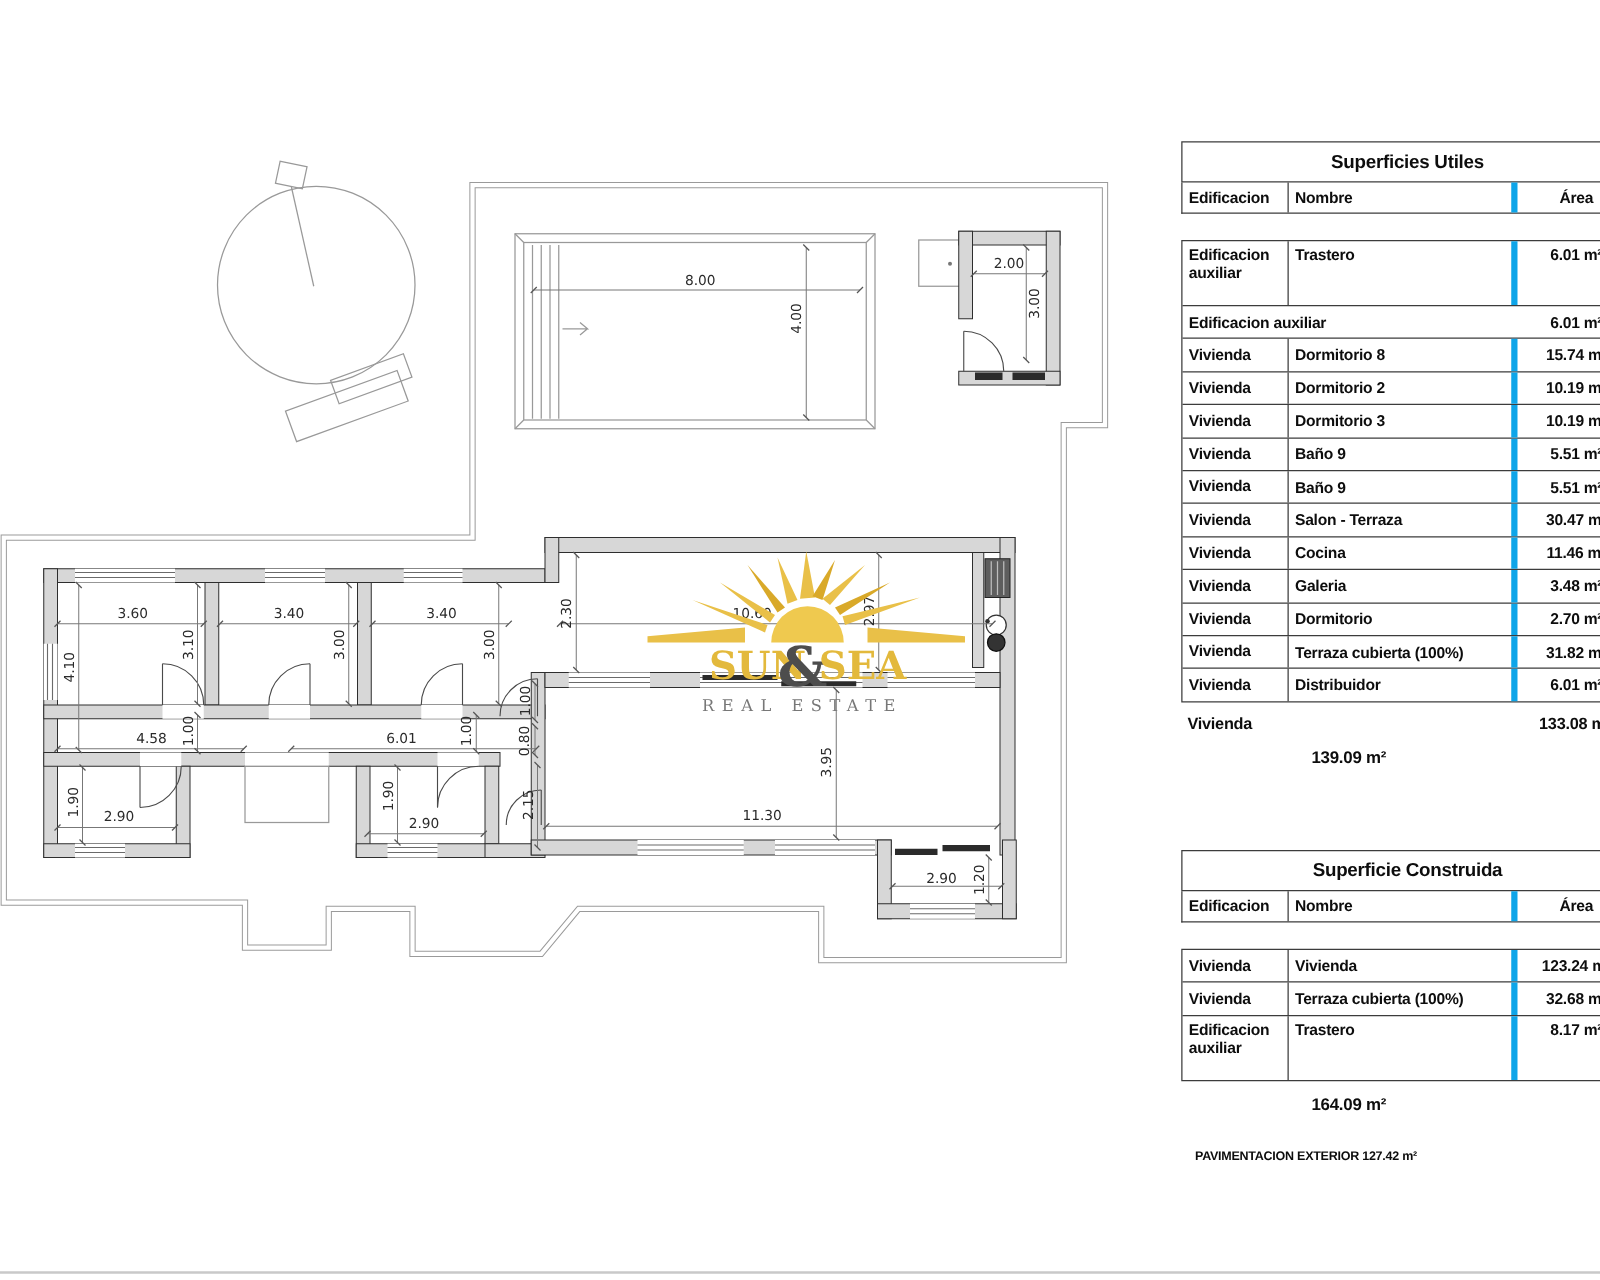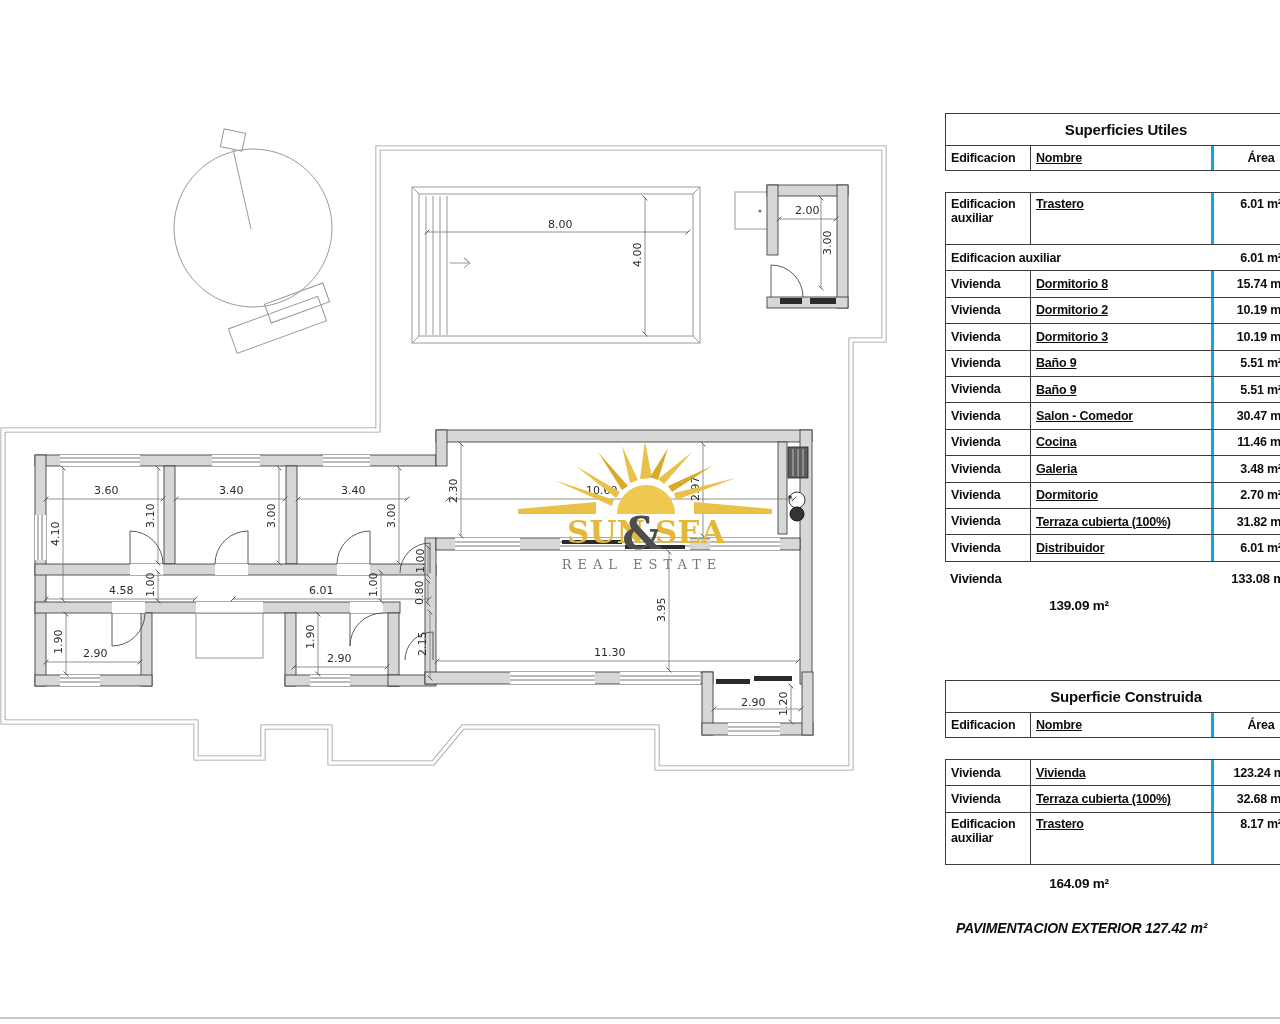--- a/index.html
+++ b/index.html
@@ -20,30 +20,30 @@
   .tbl-head{border:1px solid #3c3c3c;border-top:none;height:24px;display:grid;grid-template-columns:85px 183px 94px;font-size:12.5px;}
   .tbl-head>div{display:flex;align-items:center;}
   .tbl-gap{height:21px;}
   .tgrid{border:1px solid #3c3c3c;font-size:12.5px;}
   .trow{display:grid;grid-template-columns:85px 183px 94px;height:25.4px;border-bottom:1px solid #3c3c3c;}
   .trow:last-child{border-bottom:none;}
   .trow.tall{height:51px;}
   .trow>div{display:flex;align-items:center;}
   .trow.tall>div{align-items:flex-start;padding-top:4px;}
   .c1{padding-left:5px;border-right:1px solid #3c3c3c;line-height:1.15;}
-  .c2{padding-left:5px;border-right:3px solid #0ea5e9;text-decoration:underline;}
+  .c2{padding-left:5px;border-right:5px solid #0ea5e9;}
   .c3{justify-content:center;text-align:center;}
   .trow.span{grid-template-columns:268px 94px;}
   .trow.span .c1{border-right:none;}
   .freerow{display:grid;grid-template-columns:268px 94px;height:27px;font-size:13px;}
   .freerow>div{display:flex;align-items:center;}
   .freerow .fl{padding-left:5px;}
   .freerow .fv{justify-content:center;text-align:center;}
   .totalrow{font-size:13.5px;}
-  #pavimentacion{position:absolute;left:956px;top:920px;font-size:14px;font-weight:bold;color:#0d0d0d;letter-spacing:-0.2px;font-style:italic;}
+  #pavimentacion{position:absolute;left:956px;top:920px;font-size:10px;font-weight:bold;color:#0d0d0d;letter-spacing:-0.2px;}
 </style>
 </head>
 <body>
 
 <div id="stage">
 
 <svg id="plan-svg" width="1280" height="1024" viewBox="0 0 1280 1024">
   <defs>
     <marker id="tk" markerWidth="12" markerHeight="12" refX="5" refY="5" orient="auto">
       <path d="M2,8 L8,2" stroke="#555" stroke-width="1.2" fill="none"></path>
@@ -318,21 +318,21 @@
       <div class="c2">Baño 9</div>
       <div class="c3">5.51 m²</div>
     </div>
     <div class="trow">
       <div class="c1">Vivienda</div>
       <div class="c2">Baño 9</div>
       <div class="c3">5.51 m²</div>
     </div>
     <div class="trow">
       <div class="c1">Vivienda</div>
-      <div class="c2">Salon - Comedor</div>
+      <div class="c2">Salon - Terraza</div>
       <div class="c3">30.47 m²</div>
     </div>
     <div class="trow">
       <div class="c1">Vivienda</div>
       <div class="c2">Cocina</div>
       <div class="c3">11.46 m²</div>
     </div>
     <div class="trow">
       <div class="c1">Vivienda</div>
       <div class="c2">Galeria</div>

